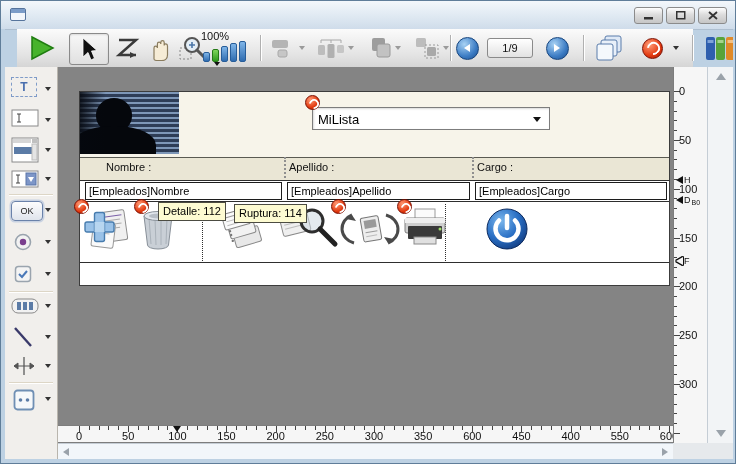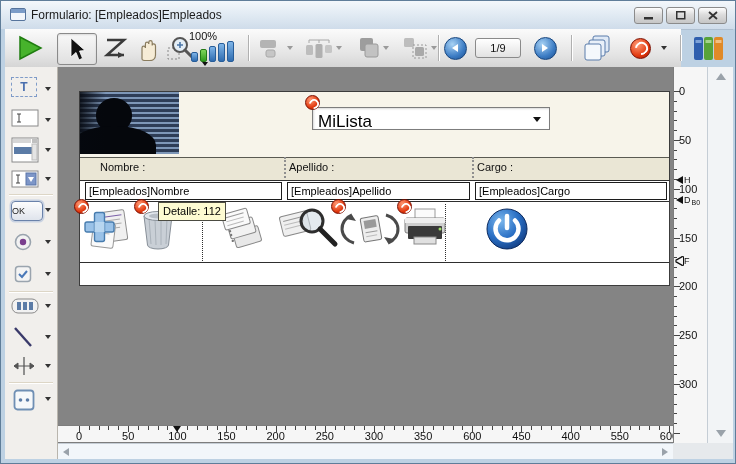--- a/index.html
+++ b/index.html
@@ -7,21 +7,21 @@
   
   .titlebar{position:absolute;left:0;top:0;width:736px;height:28px;
     background:linear-gradient(#f3f7fb,#dfe9f2 55%,#cfdcea);border-bottom:1px solid #aebfd0;}
   .title-text{position:absolute;left:30px;top:7px;font-size:12px;color:#1c1c1c;white-space:nowrap;}
   .title-icon{position:absolute;left:9px;top:7px;width:16px;height:13px;border:1px solid #56749c;border-radius:2px;background:#f2f6fb;box-sizing:border-box;}
   .title-icon::before{content:"";position:absolute;left:0;top:0;right:0;height:4px;background:#7b9cc8;}
   .win-controls{position:absolute;right:10px;top:6px;display:flex;gap:3px;}
   .wbtn{width:27px;height:15px;border:1px solid #8b8b8b;border-radius:3px;
     background:linear-gradient(#fefefe,#dcdcdc 45%,#c6c6c6);display:flex;align-items:center;justify-content:center;}
   
-  .toolbar{position:absolute;left:4px;top:28px;width:676px;height:38px;
+  .toolbar{position:absolute;left:16px;top:28px;width:676px;height:38px;
     background:linear-gradient(#fbfbfb,#e3e3e3 70%,#d5d5d5);border-bottom:1px solid #9b9b9b;}
   .tbtn{position:absolute;top:4px;height:30px;display:flex;align-items:center;justify-content:center;}
   .tsep{position:absolute;top:6px;width:1px;height:26px;background:#b0b0b0;border-right:1px solid #fff;}
   .sel-tool{border:1px solid #8a8a8a;border-radius:3px;background:linear-gradient(#f8f8f8,#e0e0e0);box-shadow:inset 0 1px 2px rgba(0,0,0,.12);}
   .zoom-label{position:absolute;left:184px;top:1px;font-size:11px;color:#111;}
   .zbars{position:absolute;left:186px;top:12px;display:flex;align-items:flex-end;gap:2px;height:21px;}
   .zbar{width:7px;border-radius:2px;background:linear-gradient(#7fb5e8,#2f6cb0);border:1px solid #275d99;box-sizing:border-box;}
   .zbar.active{background:linear-gradient(#7fd65a,#2f9a1e);border-color:#247a15;}
   .zcursor{position:absolute;left:197px;top:33px;width:0;height:0;border-left:3px solid transparent;border-right:3px solid transparent;border-top:4px solid #111;}
   .dd-arrow{width:0;height:0;border-left:3.5px solid transparent;border-right:3.5px solid transparent;border-top:4px solid #333;}
@@ -52,21 +52,21 @@
     box-sizing:border-box;padding:2px 0 0 3px;white-space:nowrap;overflow:hidden;}
   .colguide{position:absolute;top:65px;height:44px;width:0;border-left:2px dotted #8f8f8f;}
   .fguide{position:absolute;top:112px;height:57px;width:0;border-left:1px dotted #2e2e2e;}
   .photo{position:absolute;left:0;top:0;width:99px;height:62px;overflow:hidden;
     background:repeating-linear-gradient(180deg,#7e97b8 0 2px,#2e3d57 2px 5px);}
   .photo .head{position:absolute;left:16px;top:6px;width:36px;height:34px;background:#05070c;border-radius:50% 50% 46% 46%;}
   .photo .shoulders{position:absolute;left:-8px;top:34px;width:84px;height:40px;background:#05070c;border-radius:48% 48% 0 0;}
   .photo .shade{position:absolute;left:0;top:0;width:26px;height:100%;background:linear-gradient(90deg,rgba(5,8,14,.85),rgba(5,8,14,0));}
   .company{position:absolute;left:117px;top:16px;font-size:16px;font-weight:bold;color:#000;letter-spacing:.5px;white-space:nowrap;}
   .combo{position:absolute;left:232px;top:15px;width:238px;height:23px;background:#fff;border:1px solid #7d7d7d;box-sizing:border-box;box-shadow:inset 1px 1px 2px rgba(0,0,0,.15);}
-  .combo-text{position:absolute;left:5px;top:4px;font-size:17px;color:#000;}
+  .combo-text{position:absolute;left:5px;top:4px;font-size:13px;color:#000;}
   .combo-arrow{position:absolute;right:8px;top:9px;width:0;height:0;border-left:4.5px solid transparent;border-right:4.5px solid transparent;border-top:5px solid #111;}
   .fbtn{position:absolute;top:115px;height:44px;}
   .form-badge{position:absolute;width:15px;height:15px;z-index:20;}
   .marker{position:absolute;background:#fdfbd2;border:1px solid #4c4c42;font-size:11px;color:#000;padding:2px 4px 3px 4px;white-space:nowrap;z-index:30;}
   
   .hruler{position:absolute;left:57px;top:424px;width:615px;height:18px;background:#f6f6f6;border-top:1px solid #7d7d7d;border-bottom:1px solid #7d7d7d;overflow:hidden;box-sizing:border-box;}
   .htick{position:absolute;top:0;width:1px;height:4px;background:#444;}
   .htick.major{height:6px;}
   .hlab{position:absolute;top:4px;font-size:11px;color:#111;transform:translateX(-50%);}
   .hcursor{position:absolute;top:0;width:0;height:0;border-left:4px solid transparent;border-right:4px solid transparent;border-top:6px solid #111;transform:translateX(-50%);}
@@ -87,21 +87,20 @@
   .frame-right{position:absolute;left:732px;top:28px;width:4px;height:430px;background:#bdd1e3;}
   .frame-left{position:absolute;left:0;top:28px;width:4px;height:430px;background:#bdd1e3;}
 </style>
 </head>
 <body>
 
 <div id="window">
 
   <div class="titlebar">
     <span class="title-icon"></span>
-    <span class="title-text">Formulario: [Empleados]Empleados</span>
     <div class="win-controls">
       <span class="wbtn">
           <svg width="10" height="9">
             <rect x="0" y="6" width="9" height="2.5" fill="#333"></rect>
           </svg>
         </span>
       <span class="wbtn">
           <svg width="10" height="9">
             <rect x="0.75" y="0.75" width="8" height="7" fill="none" stroke="#333" stroke-width="1.5"></rect>
           </svg>
@@ -259,21 +258,21 @@
       <svg class="icon-box" width="28" height="18">
           <rect x="1" y="1" width="26" height="16" fill="#fff" stroke="#8a8a8a"></rect>
           <path d="M7 5 v8 M5 5 h4 M5 13 h4" stroke="#444" fill="none"></path>
           <rect x="15" y="3" width="10" height="12" fill="#7d96c8" stroke="#5a74a8"></rect>
           <polygon points="17,7 23,7 20,12" fill="#fff"></polygon>
         </svg>
       <span class="dd-arrow" style="top:7px"></span>
     </div>
     <div class="psep" style="top:127px"></div>
     <div class="tool" style="top:134px">
-      <span class="icon-box" style="width:30px;height:18px;border:1px solid #6a82aa;border-radius:4px;background:linear-gradient(#fdfdfd,#dfe4ec);font-size:9px;color:#222;display:flex;align-items:center;box-shadow:0 0 0 1.5px #c8d2e2;">
+      <span class="icon-box" style="width:30px;height:18px;border:1px solid #6a82aa;border-radius:4px;background:linear-gradient(#fdfdfd,#dfe4ec);font-size:9px;color:#222;display:flex;align-items:center;justify-content:center;box-shadow:0 0 0 1.5px #c8d2e2;">
           <span>OK</span>
         </span>
       <span class="dd-arrow" style="top:7px"></span>
     </div>
     <div class="tool" style="top:166px">
       <svg class="icon-box" style="left:4px" width="18" height="18">
           <circle cx="9" cy="9" r="7.5" fill="#f2f2f2" stroke="#9aa4ae" stroke-width="1.6"></circle>
           <circle cx="9" cy="9" r="3.2" fill="#7a3f8e"></circle>
         </svg>
       <span class="dd-arrow" style="top:7px"></span>
@@ -326,21 +325,21 @@
         <span class="head"></span>
         <span class="shoulders"></span>
         <span class="shade"></span>
       </div>
       <div class="combo">
         <span class="combo-text">MiLista</span>
         <span class="combo-arrow"></span>
       </div>
 
       <div class="band-header"></div>
-      <span class="hlabel" style="left:20px">Nombre :</span>
+      <span class="hlabel" style="left:26px">Nombre :</span>
       <span class="hlabel" style="left:209px">Apellido :</span>
       <span class="hlabel" style="left:397px">Cargo :</span>
       <span class="colguide" style="left:204px"></span>
       <span class="colguide" style="left:392px"></span>
 
       <div class="bandline" style="top:88px;height:2px"></div>
       <div class="band-detail"></div>
       <div class="fieldbox" style="left:5px;width:197px">[Empleados]Nombre</div>
       <div class="fieldbox" style="left:395px;width:192px">[Empleados]Cargo</div>
       <div class="fieldbox" style="left:207px;width:183px">[Empleados]Apellido</div>
@@ -448,20 +447,21 @@
       <div class="band-bottom"></div>
 
       <span class="badge form-badge" style="left:225px;top:3px"></span>
       <span class="badge form-badge" style="left:-6px;top:107px"></span>
       <span class="badge form-badge" style="left:54px;top:107px"></span>
       <span class="badge form-badge" style="left:251px;top:107px"></span>
       <span class="badge form-badge" style="left:317px;top:107px"></span>
     </div>
 
     <div class="marker" style="left:100px;top:135px">Detalle: 112</div>
+    <div class="marker" style="left:176px;top:137px">Ruptura: 114</div>
   </div>
 
   <div class="hruler">
       <span class="htick major" style="left: 21px;"></span>
       <span class="htick" style="left: 30.833px;"></span>
       <span class="htick" style="left: 40.666px;"></span>
       <span class="htick" style="left: 50.499px;"></span>
       <span class="htick" style="left: 60.332px;"></span>
       <span class="htick major" style="left: 70.165px;"></span>
       <span class="htick" style="left: 79.998px;"></span>

